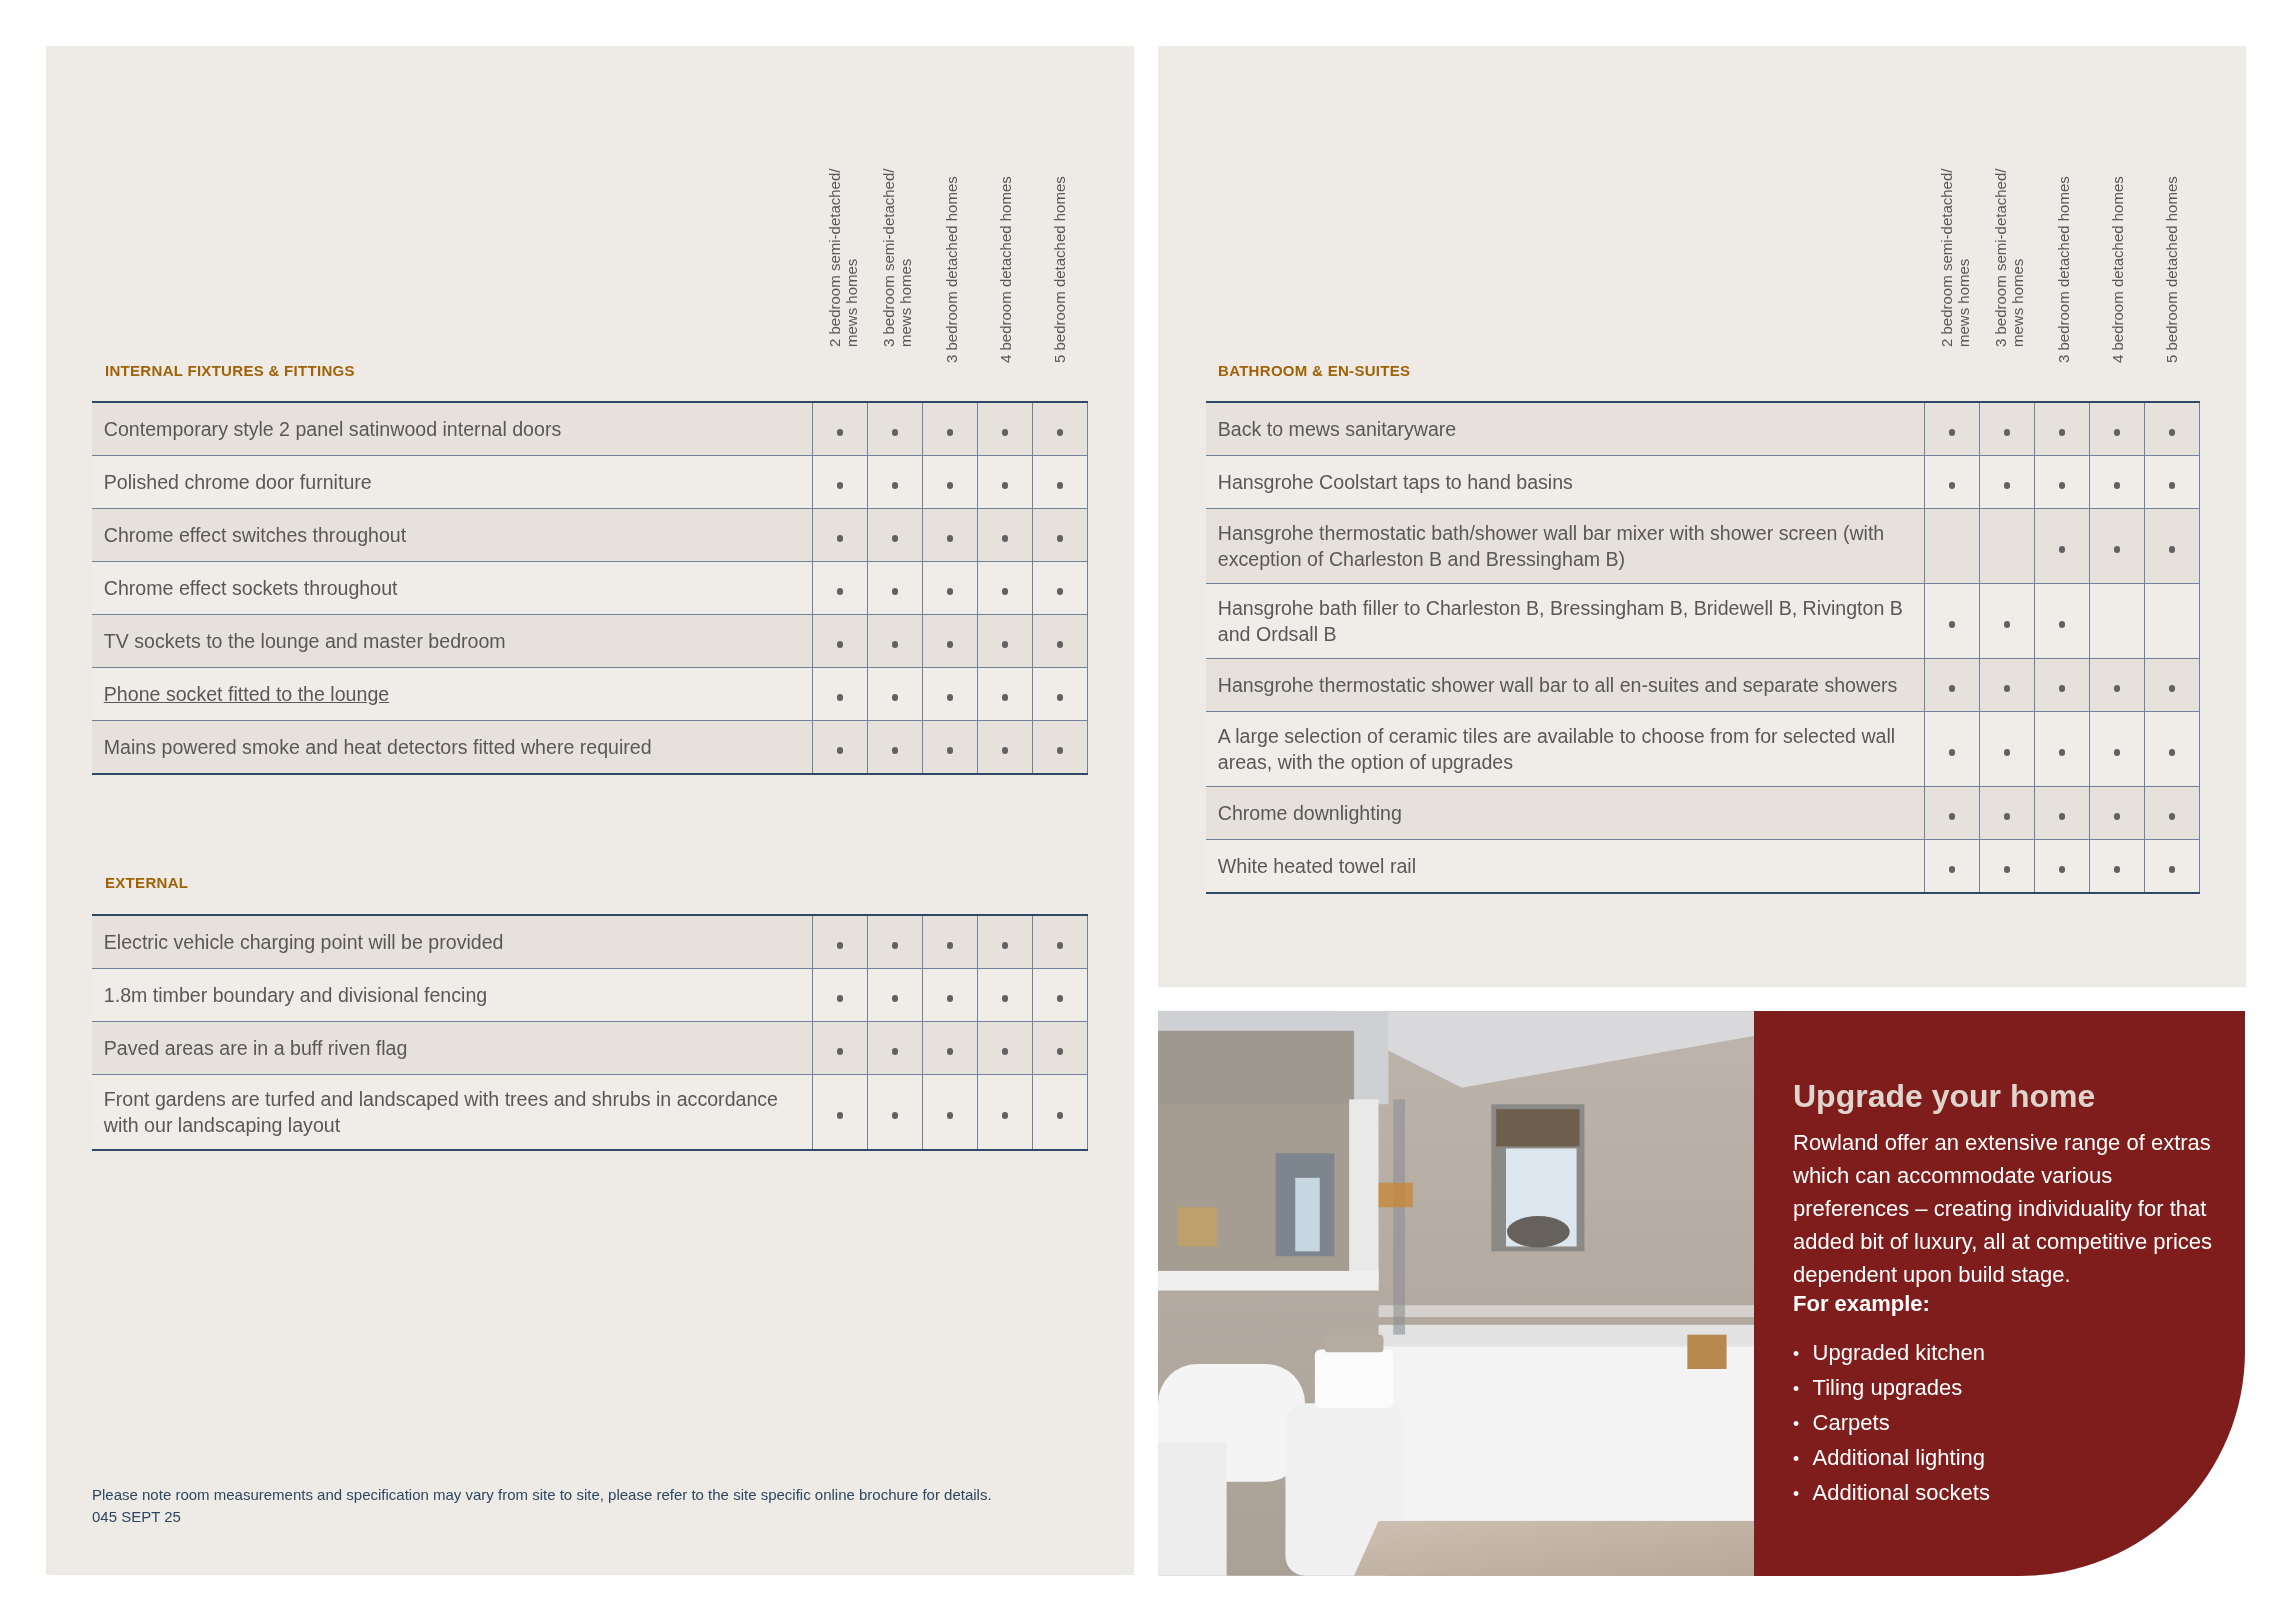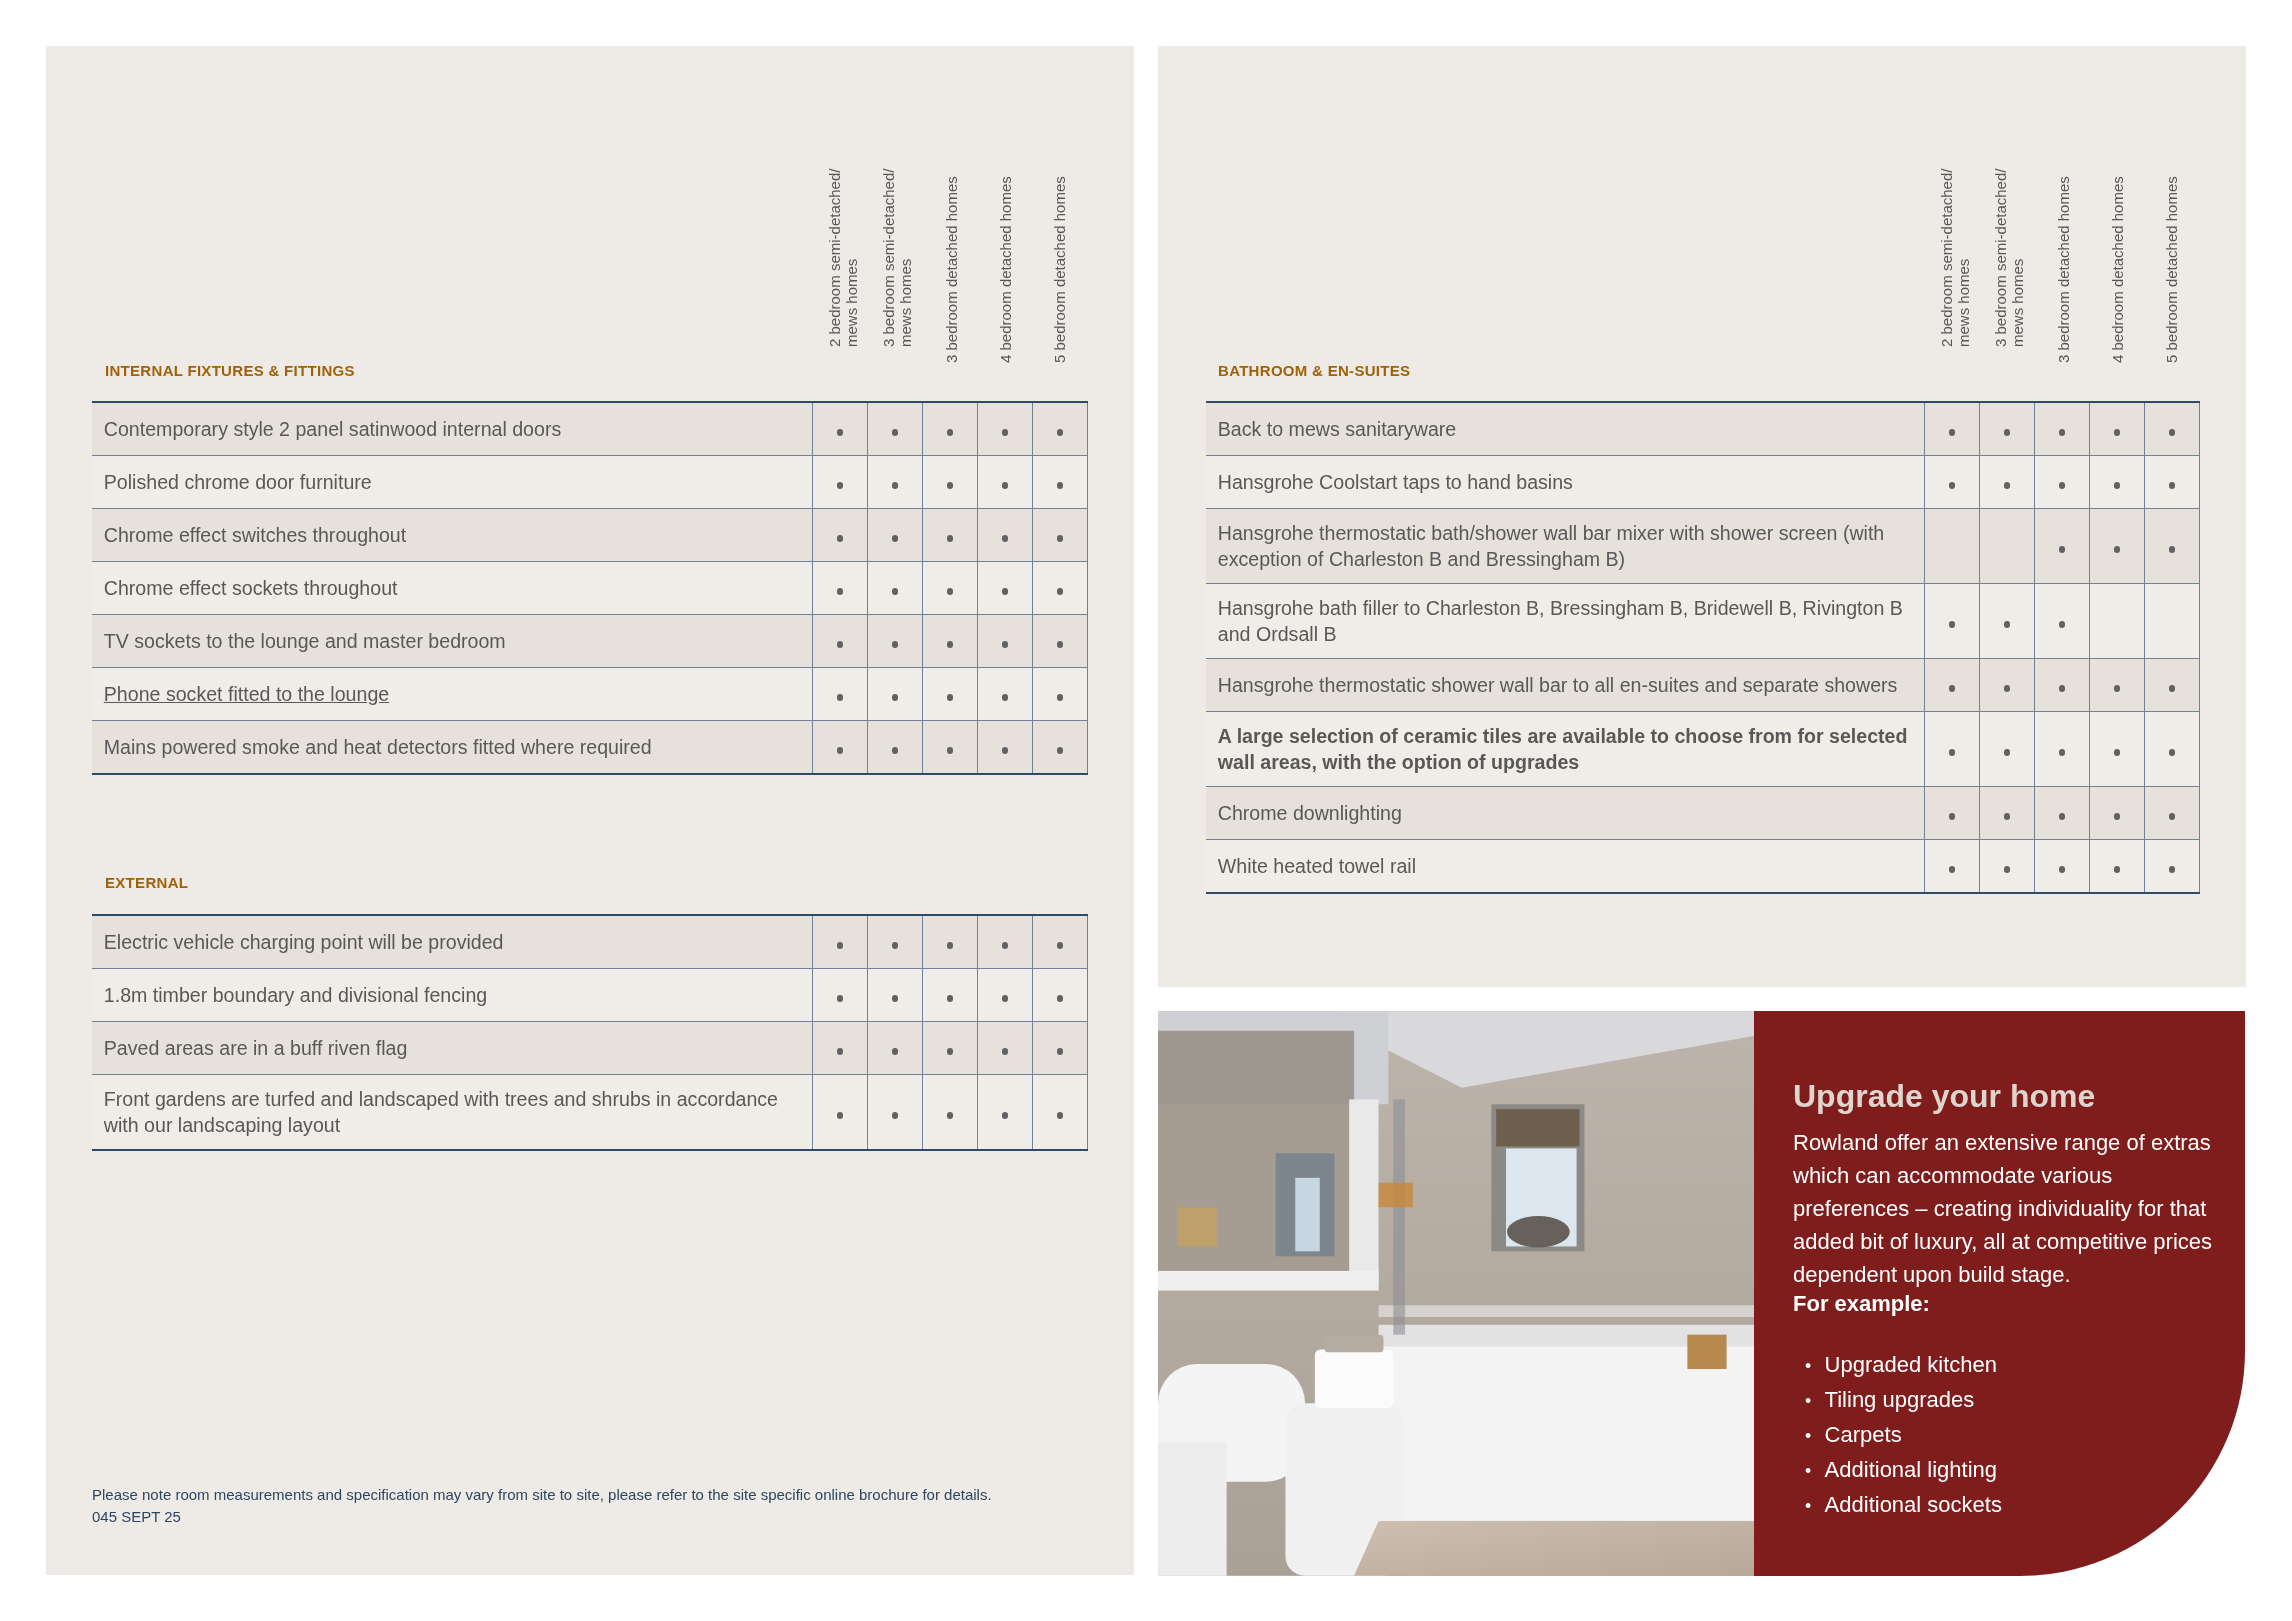--- a/index.html
+++ b/index.html
@@ -30,21 +30,21 @@
   #external-table { left:92px; top:914px; width:996px; }
   #bathroom-table { left:1206px; top:401px; width:994px; }
 
   .footer-note { position:absolute; left:92px; top:1484px; font-size:15px; line-height:21.6px; color:#2d4660; }
 
   #photo { position:absolute; left:1158px; top:1011px; width:597px; height:565px; overflow:hidden; }
   #upgrade-box { position:absolute; left:1754px; top:1011px; width:491px; height:565px; background:#7f1d1d; border-bottom-right-radius:225px; }
   .up-title { position:absolute; left:39px; top:67px; font-size:32px; font-weight:bold; color:#ded6cc; }
   .up-body { position:absolute; left:39px; top:115px; width:441px; font-size:22px; line-height:33px; color:#ffffff; }
   .up-example { position:absolute; left:39px; top:280px; font-size:22px; font-weight:bold; color:#ffffff; }
-  .up-list { position:absolute; left:39px; top:325px; margin:12px; padding:0; list-style:none; }
+  .up-list { position:absolute; left:39px; top:325px; margin:0; padding:0; list-style:none; }
   .up-list li { font-size:22px; line-height:33px; color:#ffffff; }
   .up-list li .bullet { display:inline-block; width:19.6px; font-size:17.6px; }
 </style>
 </head>
 <body>
 
 <div class="panel" id="left-panel"></div>
 <div class="panel" id="right-top-panel"></div>
 
 <div class="section-title" style="left:105px; top:362px;">INTERNAL FIXTURES &amp; FITTINGS</div>
@@ -222,21 +222,21 @@
       </tr>
       <tr class="h1">
         <td class="label" style="width: auto;">Hansgrohe thermostatic shower wall bar to all en-suites and separate showers</td>
         <td class="mark"><span class="dot"></span></td>
         <td class="mark"><span class="dot"></span></td>
         <td class="mark"><span class="dot"></span></td>
         <td class="mark"><span class="dot"></span></td>
         <td class="mark"><span class="dot"></span></td>
       </tr>
       <tr class="h2">
-        <td class="label" style="width: auto; font-weight: bold;">A large selection of ceramic tiles are available to choose from for selected wall areas, with the option of upgrades</td>
+        <td class="label" style="width: auto;">A large selection of ceramic tiles are available to choose from for selected wall areas, with the option of upgrades</td>
         <td class="mark"><span class="dot"></span></td>
         <td class="mark"><span class="dot"></span></td>
         <td class="mark"><span class="dot"></span></td>
         <td class="mark"><span class="dot"></span></td>
         <td class="mark"><span class="dot"></span></td>
       </tr>
       <tr class="h1">
         <td class="label" style="width: auto;">Chrome downlighting</td>
         <td class="mark"><span class="dot"></span></td>
         <td class="mark"><span class="dot"></span></td>

